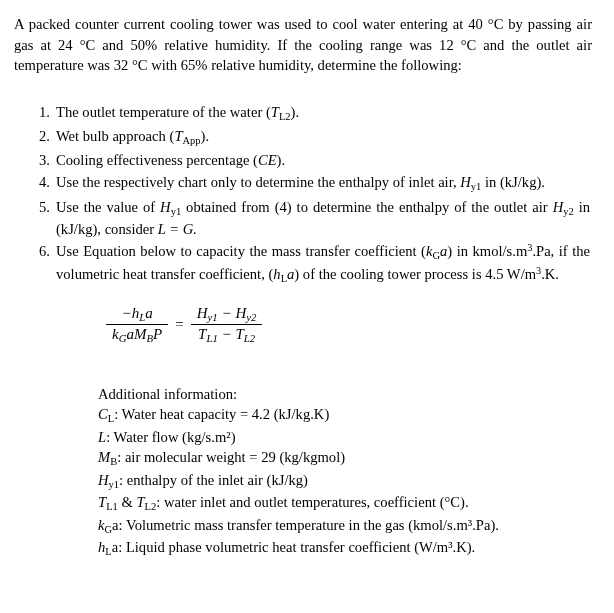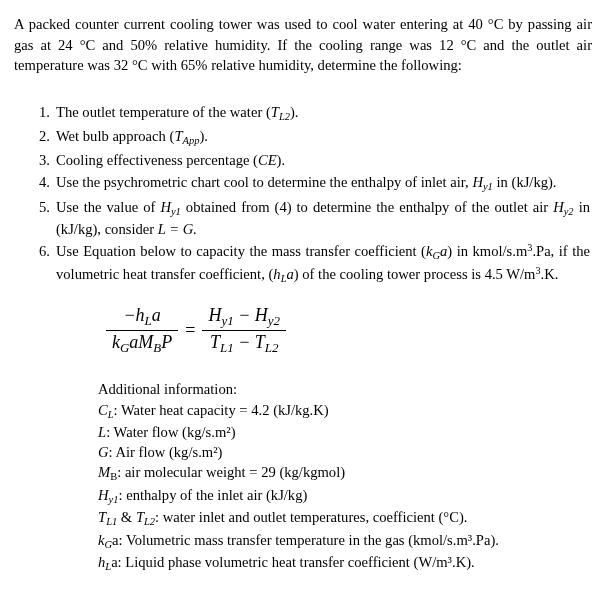--- a/index.html
+++ b/index.html
@@ -53,35 +53,34 @@
     text-align: justify;
     text-justify: inter-word;
     padding-right: 6px;
   }
   i, .it {
     font-style: italic;
   }
   .sub {
     font-size: 0.72em;
     vertical-align: -0.28em;
-    font-style: italic;
   }
   .subn {
     font-size: 0.72em;
     vertical-align: -0.28em;
     font-style: normal;
   }
   .sup {
     font-size: 0.70em;
     vertical-align: 0.52em;
   }
   .formula {
     margin: 18px 0 0 0;
     padding-left: 92px;
-    font-size: 18px;
+    font-size: 15px;
   }
   .eq {
     display: inline-flex;
     align-items: center;
     font-style: italic;
   }
   .frac {
     display: inline-block;
     text-align: center;
     vertical-align: middle;
@@ -95,21 +94,21 @@
   .frac .bot {
     display: block;
     padding: 1px 6px 0 6px;
     white-space: nowrap;
   }
   .eqsign {
     padding: 0 7px;
     font-style: normal;
   }
   .addl {
-    margin-top: 24px;
+    margin-top: 40px;
     padding-left: 84px;
     font-size: 14.6px;
     line-height: 1.385;
   }
   .addl div {
     white-space: nowrap;
   }
 </style>
 </head>
 <body>
@@ -130,21 +129,21 @@
       <span>Wet bulb approach (</span><i>T</i><span class="sub">App</span><span>).</span>
     </li>
 
     <li>
       <span class="num">3.</span>
       <span>Cooling effectiveness percentage (</span><i>CE</i><span>).</span>
     </li>
 
     <li class="itm-wide">
       <span class="num">4.</span>
-      <span>Use the psychrometric chart cool to determine the enthalpy of inlet air, </span><i>H</i><span class="sub">y1</span><span> in (kJ/kg).</span>
+      <span>Use the respectively chart only to determine the enthalpy of inlet air, </span><i>H</i><span class="sub">y1</span><span> in (kJ/kg).</span>
     </li>
 
     <li class="itm-wide">
       <span class="num">5.</span>
       <span>Use the value of </span><i>H</i><span class="sub">y1</span><span> obtained from (4) to determine the enthalpy of the outlet air </span><i>H</i><span class="sub">y2</span><span> in (kJ/kg), consider </span><i>L = G.</i>
     </li>
 
     <li class="itm-wide">
       <span class="num">6.</span>
       <span>Use Equation below to capacity the mass transfer coefficient (</span><i>k</i><span class="sub">G</span><i>a</i><span>) in kmol/s.m</span><span class="sup">3</span><span>.Pa, if the volumetric heat transfer coefficient, (</span><i>h</i><span class="sub">L</span><i>a</i><span>) of the cooling tower process is 4.5 W/m</span><span class="sup">3</span><span>.K.</span>
@@ -166,21 +165,20 @@
     </span>
   </div>
 
   <div class="addl">
     <div>Additional information:</div>
 
     <div><i>C</i><span class="sub">L</span><span>: Water heat capacity = 4.2 (kJ/kg.K)</span></div>
 
     <div><i>L</i><span>: Water flow (kg/s.m²)</span></div>
 
-    <div><i>G</i><span>: Air flow (kg/s.m²)</span></div>
 
     <div><i>M</i><span class="subn">B</span><span>: air molecular weight = 29 (kg/kgmol)</span></div>
 
     <div><i>H</i><span class="sub">y1</span><span>: enthalpy of the inlet air (kJ/kg)</span></div>
 
 
     <div><i>T</i><span class="sub">L1</span><span> &amp; </span><i>T</i><span class="sub">L2</span><span>: water inlet and outlet temperatures, coefficient (°C).</span></div>
 
     <div><i>k</i><span class="sub">G</span><span>a: Volumetric mass transfer temperature in the gas (kmol/s.m³.Pa).</span></div>
 

